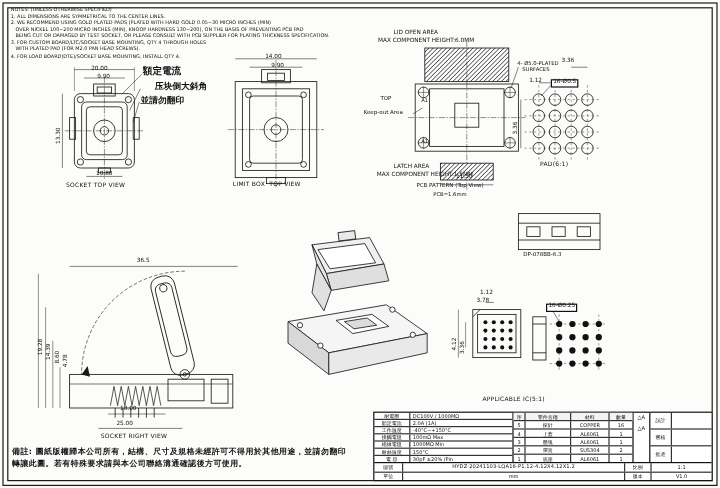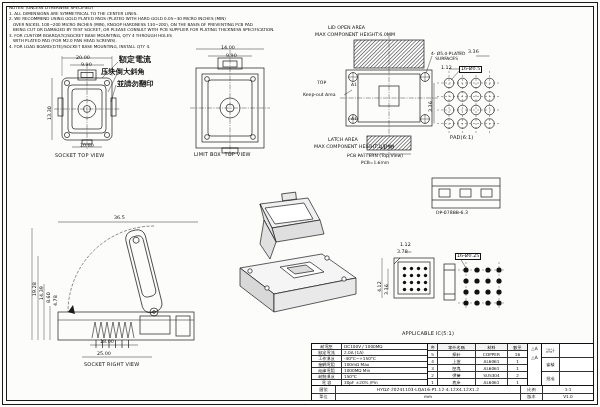--- a/index.html
+++ b/index.html
@@ -279,21 +279,21 @@
   <div class="notes">NOTES: (UNLESS OTHERWISE SPECIFIED)
 1. ALL DIMENSIONS ARE SYMMETRICAL TO THE CENTER LINES.
 2. WE RECOMMEND USING GOLD PLATED PADS (PLATED WITH HARD GOLD 0.05~30 MICRO INCHES (MIN)
    OVER NICKEL 100~200 MICRO INCHES (MIN), KNOOP HARDNESS 130~200), ON THE BASIS OF PREVENTING PCB PAD
    BEING CUT OR DAMAGED BY TEST SOCKET, OR PLEASE CONSULT WITH PCB SUPPLIER FOR PLATING THICKNESS SPECIFICATION.
 3. FOR CUSTOM BOARD/LTC/SOCKET BASE MOUNTING, QTY 4 THROUGH HOLES
    WITH PLATED PAD (FOR M2.0 PAN HEAD SCREWS).
 4. FOR LOAD BOARD(DTE)/SOCKET BASE MOUNTING, INSTALL QTY 4.</div>
 
   <div class="lbl cn" style="left:119px;top:56px;font-size:8px">額定電流</div>
-  <div class="lbl cn" style="left:101px;top:68px;font-size:7.3px">压块倒大斜角</div>
+  <div class="lbl cn" style="left:129px;top:68px;font-size:7.3px">压块倒大斜角</div>
   <div class="lbl cn" style="left:117px;top:80px;font-size:7.3px">並請勿翻印</div>
 
   <div class="lbl vt" style="left:55px;top:153px">SOCKET TOP VIEW</div>
   <div class="lbl vt" style="left:194px;top:152px">LIMIT BOX  TOP VIEW</div>
 
   <div class="lbl" style="left:328px;top:25px;font-size:4.8px">LID OPEN AREA</div>
   <div class="lbl" style="left:315px;top:32px;font-size:4.8px">MAX COMPONENT HEIGHT:6.0MM</div>
   <div class="lbl" style="left:431px;top:52px;font-size:4.4px">4- Ø5.0-PLATED
    SURFACES</div>
   <div class="lbl" style="left:317px;top:80px;font-size:4.6px">TOP</div>
@@ -303,20 +303,22 @@
   <div class="lbl" style="left:328px;top:137px;font-size:4.8px">LATCH AREA</div>
   <div class="lbl" style="left:314px;top:144px;font-size:4.8px">MAX COMPONENT HEIGHT:1.5MM</div>
   <div class="lbl" style="left:347px;top:153px;font-size:4.6px">PCB PATTERN (Top View)</div>
   <div class="lbl" style="left:361px;top:161px;font-size:4.4px">PCB=1.6mm</div>
 
   <div class="lbl vt" style="left:450px;top:135px">PAD(6:1)</div>
   <div class="lbl" style="left:436px;top:210px;font-size:4.6px">DP-078BB-6.3</div>
   <div class="lbl vt" style="left:84px;top:362px">SOCKET RIGHT VIEW</div>
   <div class="lbl vt" style="left:402px;top:331px">APPLICABLE IC(5:1)</div>
 
+  <div class="remark">備註: 圖紙版權歸本公司所有，結構、尺寸及規格未經許可不得用於其他用途，並請勿翻印
+轉讓此圖。若有特殊要求請與本公司聯絡溝通確認後方可使用。</div>
 
   <div class="titleblock">
     <div class="tb-top">
       <div class="tb-specs">
           <div class="trow">
             <span class="tc lab">耐電壓</span>
             <span class="tc val">DC100V / 1000MΩ</span>
           </div>
           <div class="trow">
             <span class="tc lab">額定電流</span>

